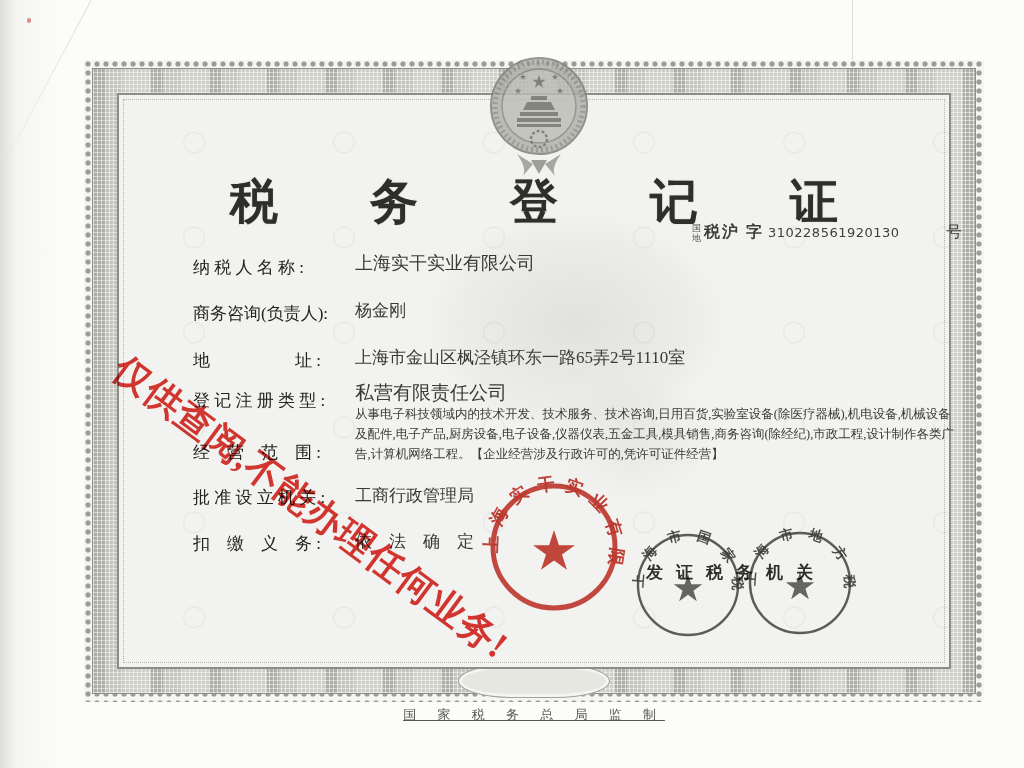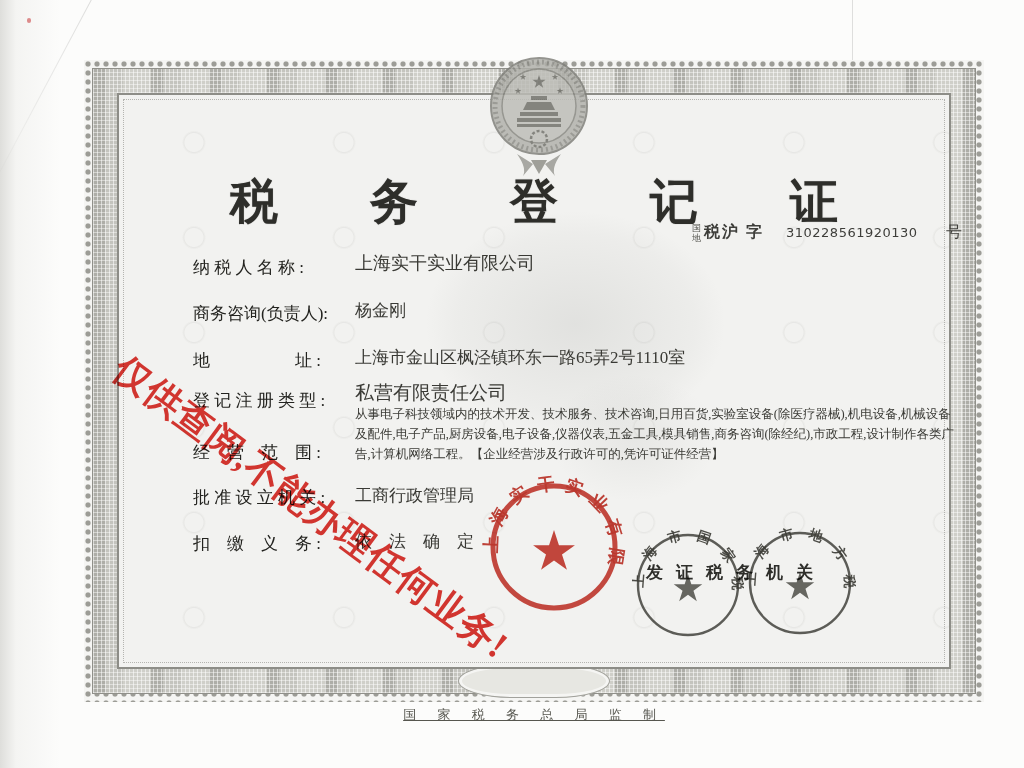--- a/index.html
+++ b/index.html
@@ -43,21 +43,21 @@
   .emblem{position:absolute;left:487px;top:44px;width:104px;height:134px;z-index:5;opacity:.92;}
 
   
   .layer{position:absolute;left:0;top:0;width:1024px;height:664px;pointer-events:none;}
   .title{position:absolute;left:84px;top:170px;width:900px;text-align:center;
     font-size:48px;font-weight:700;letter-spacing:40px;margin-left:20px;
     color:#2e2e2a;text-shadow:0 0 1px rgba(46,46,42,.4);}
   .serial{position:absolute;left:692px;top:222px;width:270px;display:flex;align-items:center;color:#3e3e3a;}
   .serial .stack{display:flex;flex-direction:column;font-size:9px;line-height:10px;color:#55554f;margin-right:3px;}
   .serial .pfx{font-size:16px;font-weight:700;letter-spacing:2px;}
-  .serial .num{font-family:"DejaVu Sans","Liberation Sans",sans-serif;font-size:13px;margin-left:22px;letter-spacing:.5px;}
+  .serial .num{font-family:"DejaVu Sans","Liberation Sans",sans-serif;font-size:13px;margin-left:4px;letter-spacing:.5px;}
   .serial .sfx{font-size:16px;margin-left:auto;}
 
   .row-label{position:absolute;left:193px;font-size:17px;font-weight:400;color:#23231f;white-space:pre;}
   .row-value{position:absolute;left:355px;font-size:17px;color:#3a3a35;white-space:pre;}
   .scope{position:absolute;left:355px;top:404px;width:608px;font-size:12.5px;line-height:1.6;color:#3a3a35;}
 
   .issuer{position:absolute;left:646px;top:561px;font-size:17px;letter-spacing:13px;color:#2e2e2a;font-weight:600;}
   .idate{position:absolute;left:597px;top:601px;font-size:17px;letter-spacing:5px;color:#44443f;}
   .imprint{position:absolute;left:84px;top:706px;width:900px;text-align:center;
     font-size:13px;letter-spacing:9px;color:#56564f;text-decoration:underline;}

